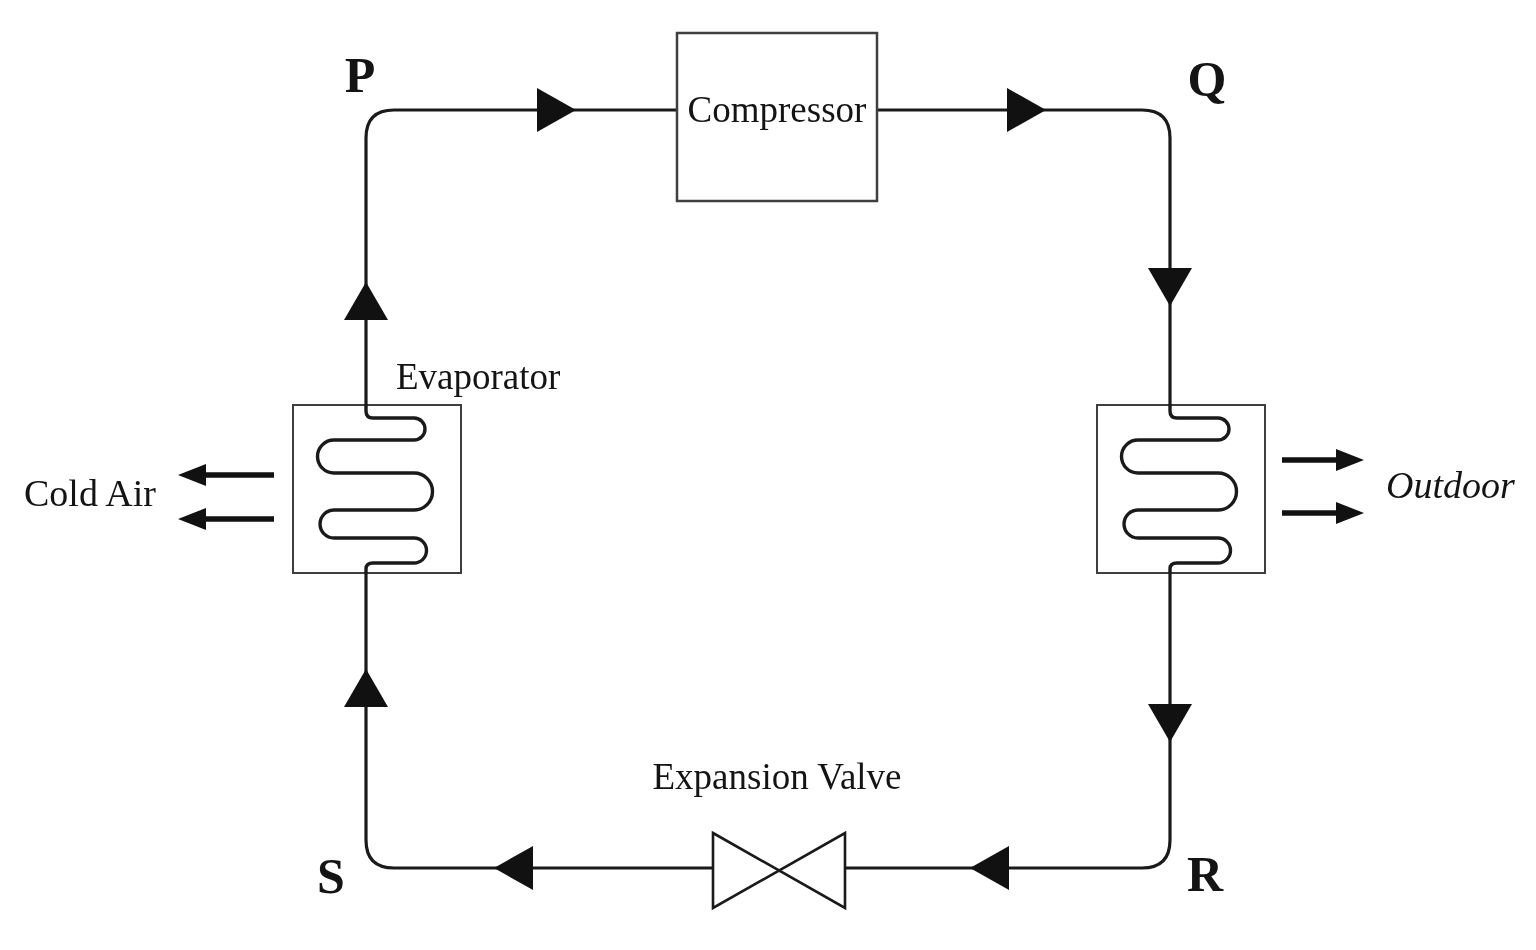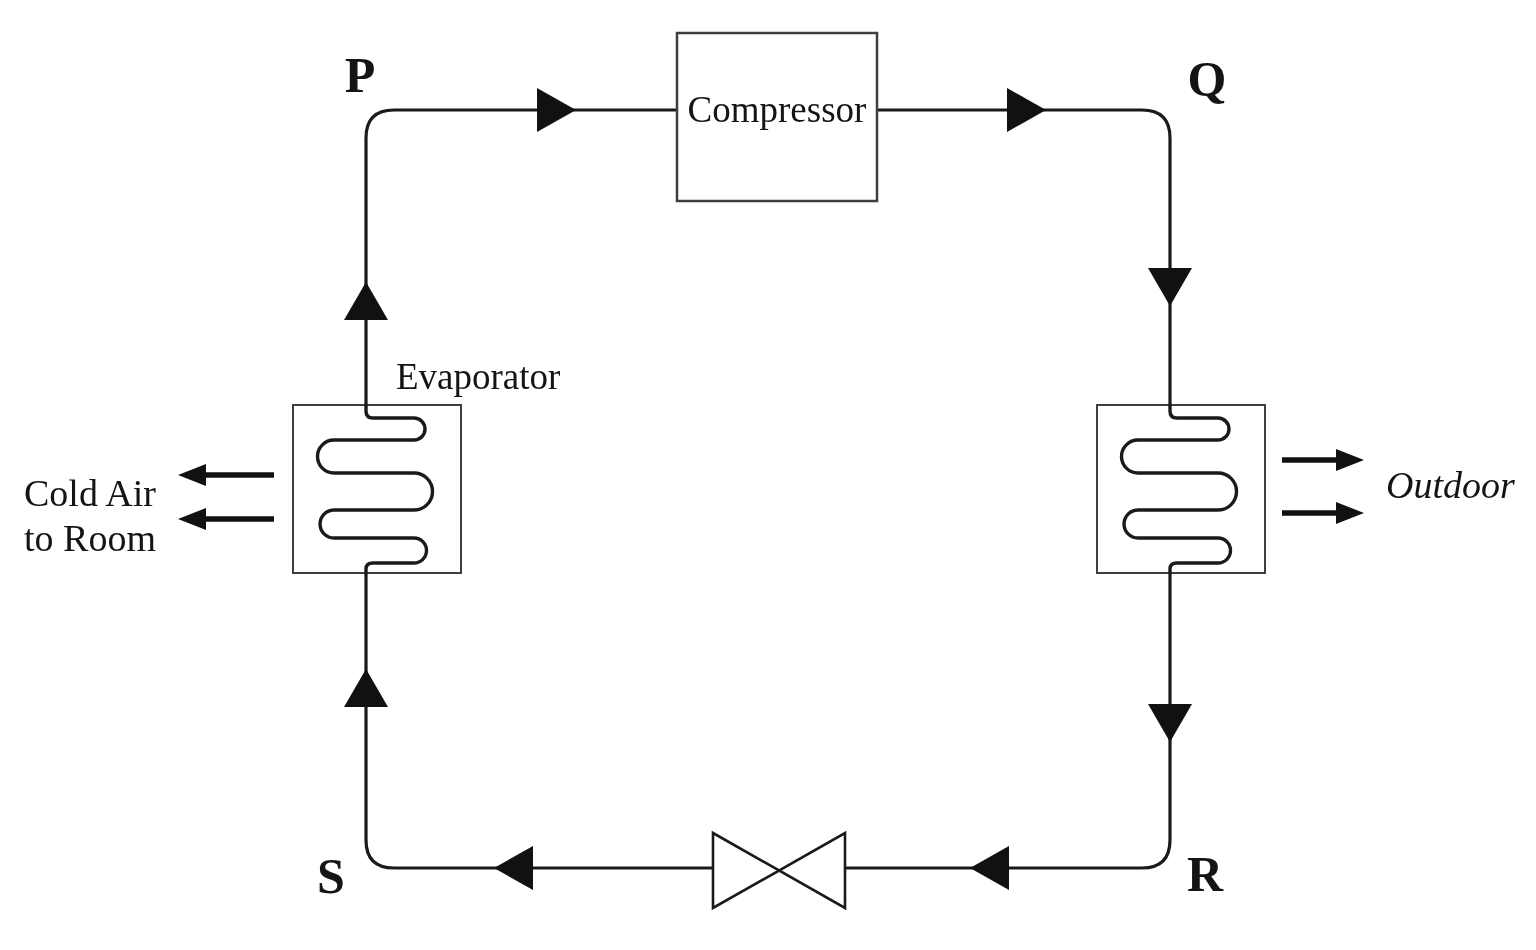--- a/index.html
+++ b/index.html
@@ -102,21 +102,21 @@
 
   <div class="lbl node" style="left:301px; top:851px;">S</div>
 
   <div class="compressor-label-wrap">
     <div class="comp">Compressor</div>
   </div>
 
   <div class="lbl comp" style="left:396px; top:357px;">Evaporator</div>
 
 
+  <div class="lbl comp centered" style="left:627px; top:757px; width:300px;">Expansion Valve</div>
 
   <div class="lbl airflow" style="left:24px; top:451px;margin-top:20px;">
     <div>Cold Air</div>
-    <div>to Room</div>
   </div>
 
   <div class="lbl airflow" style="left:1386px; top:463px;font-style:italic;">Outdoor</div>
 
 </div>
 
 </body></html>

